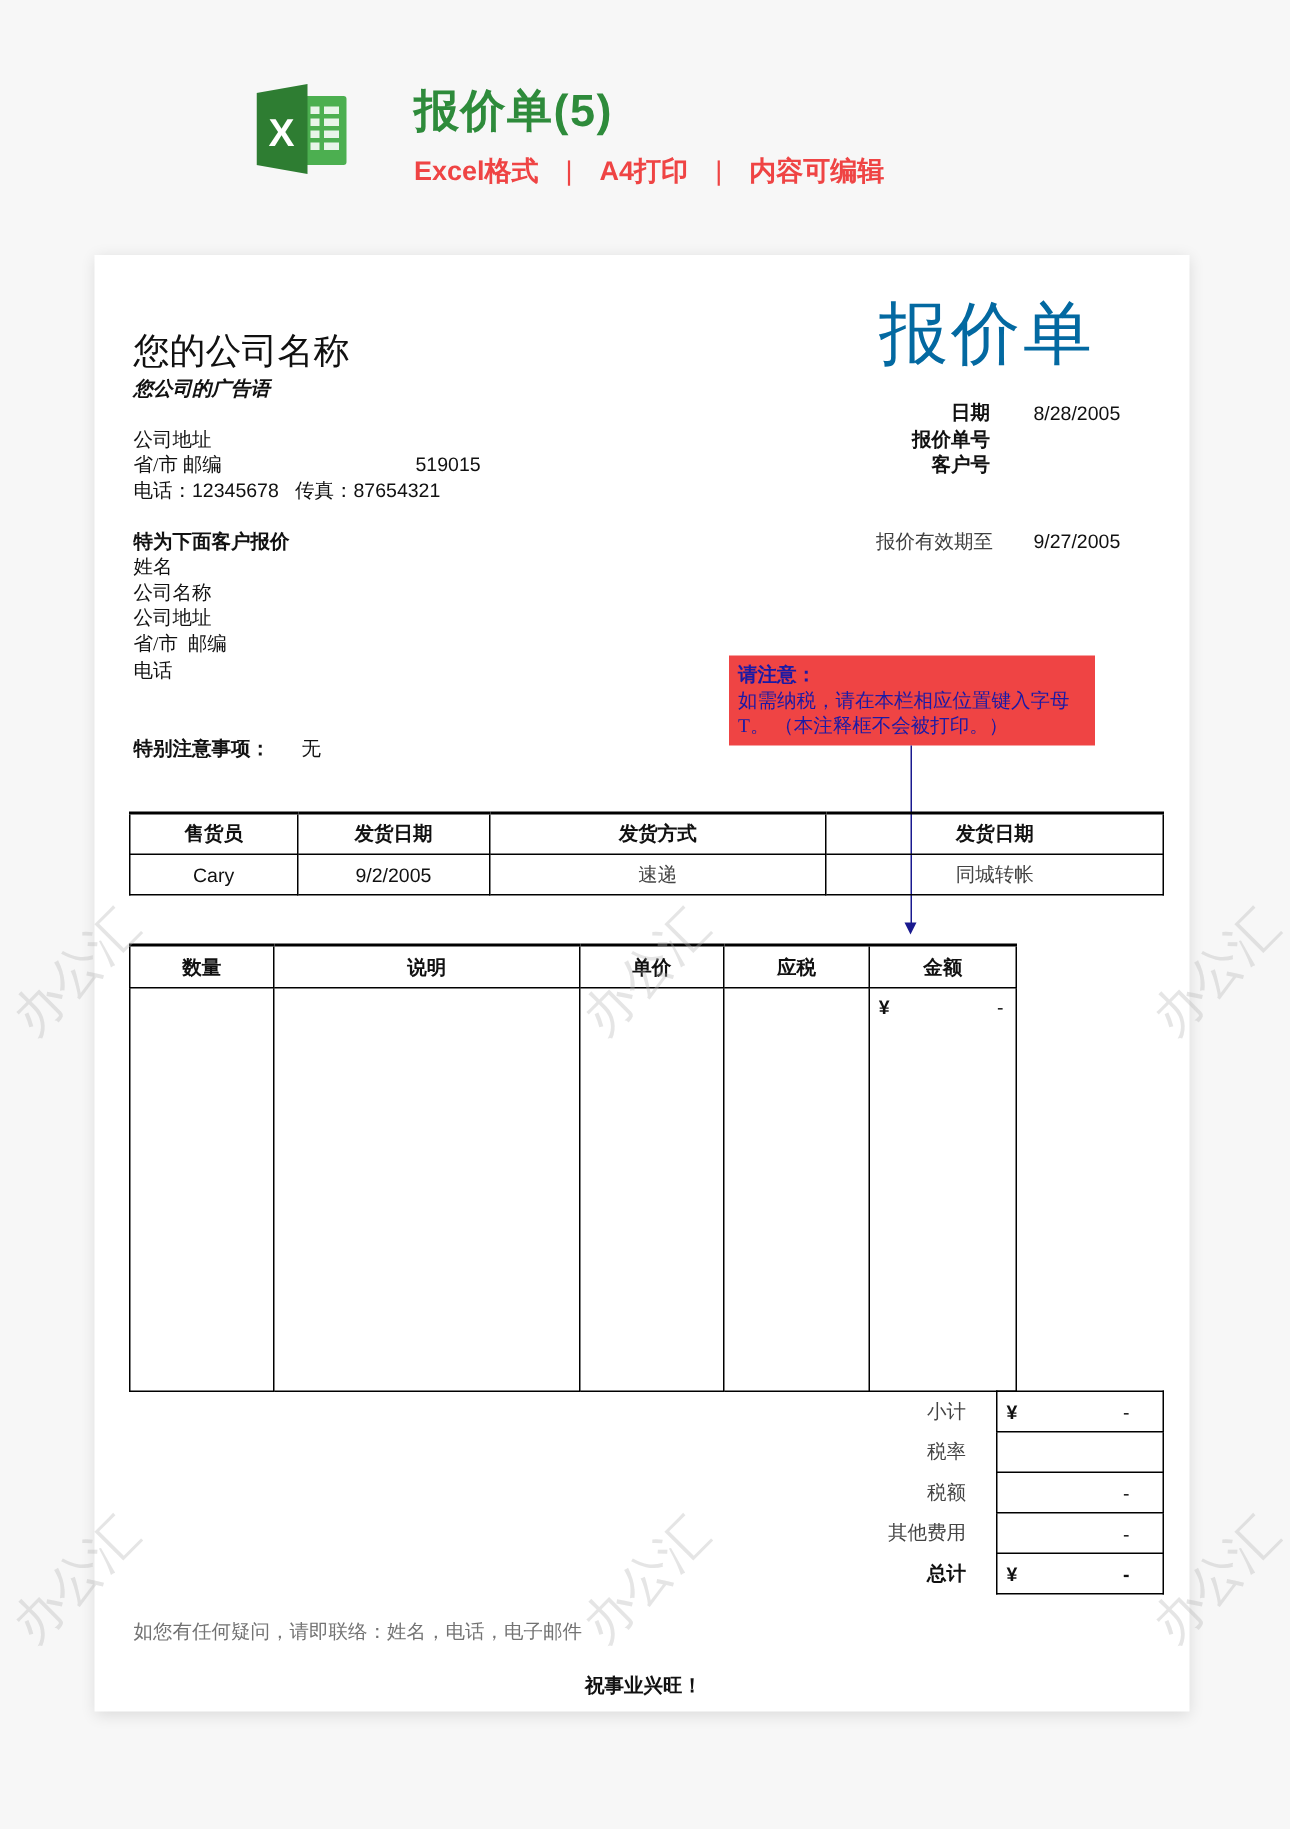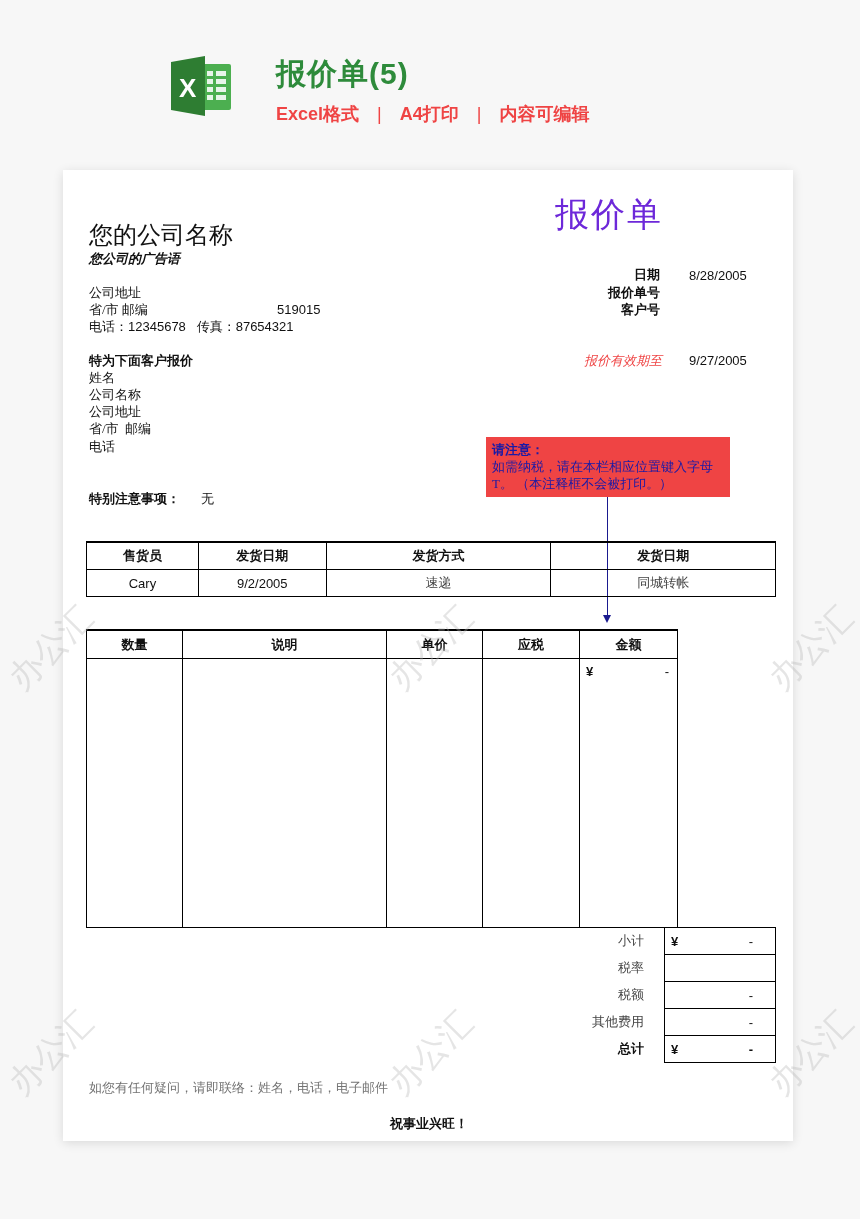--- a/index.html
+++ b/index.html
@@ -11,21 +11,21 @@
     .doc-title { left:276px; top:54px; font-size:30px; font-weight:bold; color:#2e8b3b; letter-spacing:1px; }
     .doc-sub { left:276px; top:102px; font-size:18px; font-weight:bold; color:#ef4444; white-space:nowrap; }
     .doc-sub .sep { margin:0 18px; font-weight:normal; }
     
     .paper { left:63px; top:170px; width:730px; height:971px; background:#fff;
              box-shadow:0 2px 10px rgba(0,0,0,0.12); }
     .serif { font-family:"Liberation Serif","DejaVu Serif",serif; }
     .t13 { font-size:13px; line-height:17px; }
     .company { left:89px; top:220px; font-size:24px; line-height:30px; }
     .slogan { left:89px; top:250px; font-size:13px; font-weight:bold; font-style:italic; }
-    .big-title { left:555px; top:192px; font-size:34px; color:#6d28d9; letter-spacing:2px; }
+    .big-title { left:586px; top:192px; font-size:46px; color:#0369a1; letter-spacing:2px; }
     .lbl-r { text-align:right; font-weight:bold; font-size:13px; line-height:18px; }
     .note { left:486px; top:437px; width:244px; height:60px; background:#ef4444; color:#1a1aa6;
             font-size:13px; line-height:17px; padding:4px 6px; box-sizing:border-box; }
     .note b { color:#1a1aa6; }
     .arrow-line { left:607px; top:497px; width:1px; height:120px; background:#1a1a8f; }
     .arrow-head { left:603px; top:615px; width:0; height:0; border-left:4px solid transparent;
                   border-right:4px solid transparent; border-top:8px solid #1a1a8f; }
     table { border-collapse:collapse; position:absolute; }
     td, th { border:1px solid #000; padding:0; font-size:13px;margin-top:12px; }
     .ship { left:86px; top:541px; width:690px; }
@@ -78,21 +78,21 @@
 <div class="abs serif t13" style="left:89px;top:301px;">省/市  邮编</div>
 <div class="abs t13" style="left:277px;top:301px;">519015</div>
 <div class="abs t13" style="left:89px;top:318px;white-space:pre;">电话：12345678   传真：87654321</div>
 
 <div class="abs lbl-r" style="left:560px;top:266px;width:100px;">日期</div>
 <div class="abs t13" style="left:689px;top:267px;">8/28/2005</div>
 <div class="abs lbl-r" style="left:560px;top:284px;width:100px;">报价单号</div>
 <div class="abs t13" style="left:689px;top:285px;"></div>
 <div class="abs lbl-r" style="left:560px;top:301px;width:100px;">客户号</div>
 <div class="abs t13" style="left:689px;top:302px;"></div>
-<div class="abs serif t13" style="left:540px;top:352px;width:122px;text-align:right;font-style:italic;color:#ef4444;">报价有效期至</div>
+<div class="abs serif t13" style="left:540px;top:352px;width:122px;text-align:right;color:#404040;">报价有效期至</div>
 <div class="abs t13" style="left:689px;top:352px;">9/27/2005</div>
 
 <div class="abs t13" style="left:89px;top:352px;font-weight:bold;">特为下面客户报价</div>
 <div class="abs serif t13" style="left:89px;top:369px;">姓名</div>
 <div class="abs serif t13" style="left:89px;top:386px;">公司名称</div>
 <div class="abs serif t13" style="left:89px;top:403px;">公司地址</div>
 <div class="abs serif t13" style="left:89px;top:420px;white-space:pre;">省/市  邮编</div>
 <div class="abs serif t13" style="left:89px;top:438px;">电话</div>
 
 <div class="abs t13" style="left:89px;top:490px;font-weight:bold;">特别注意事项：</div>

